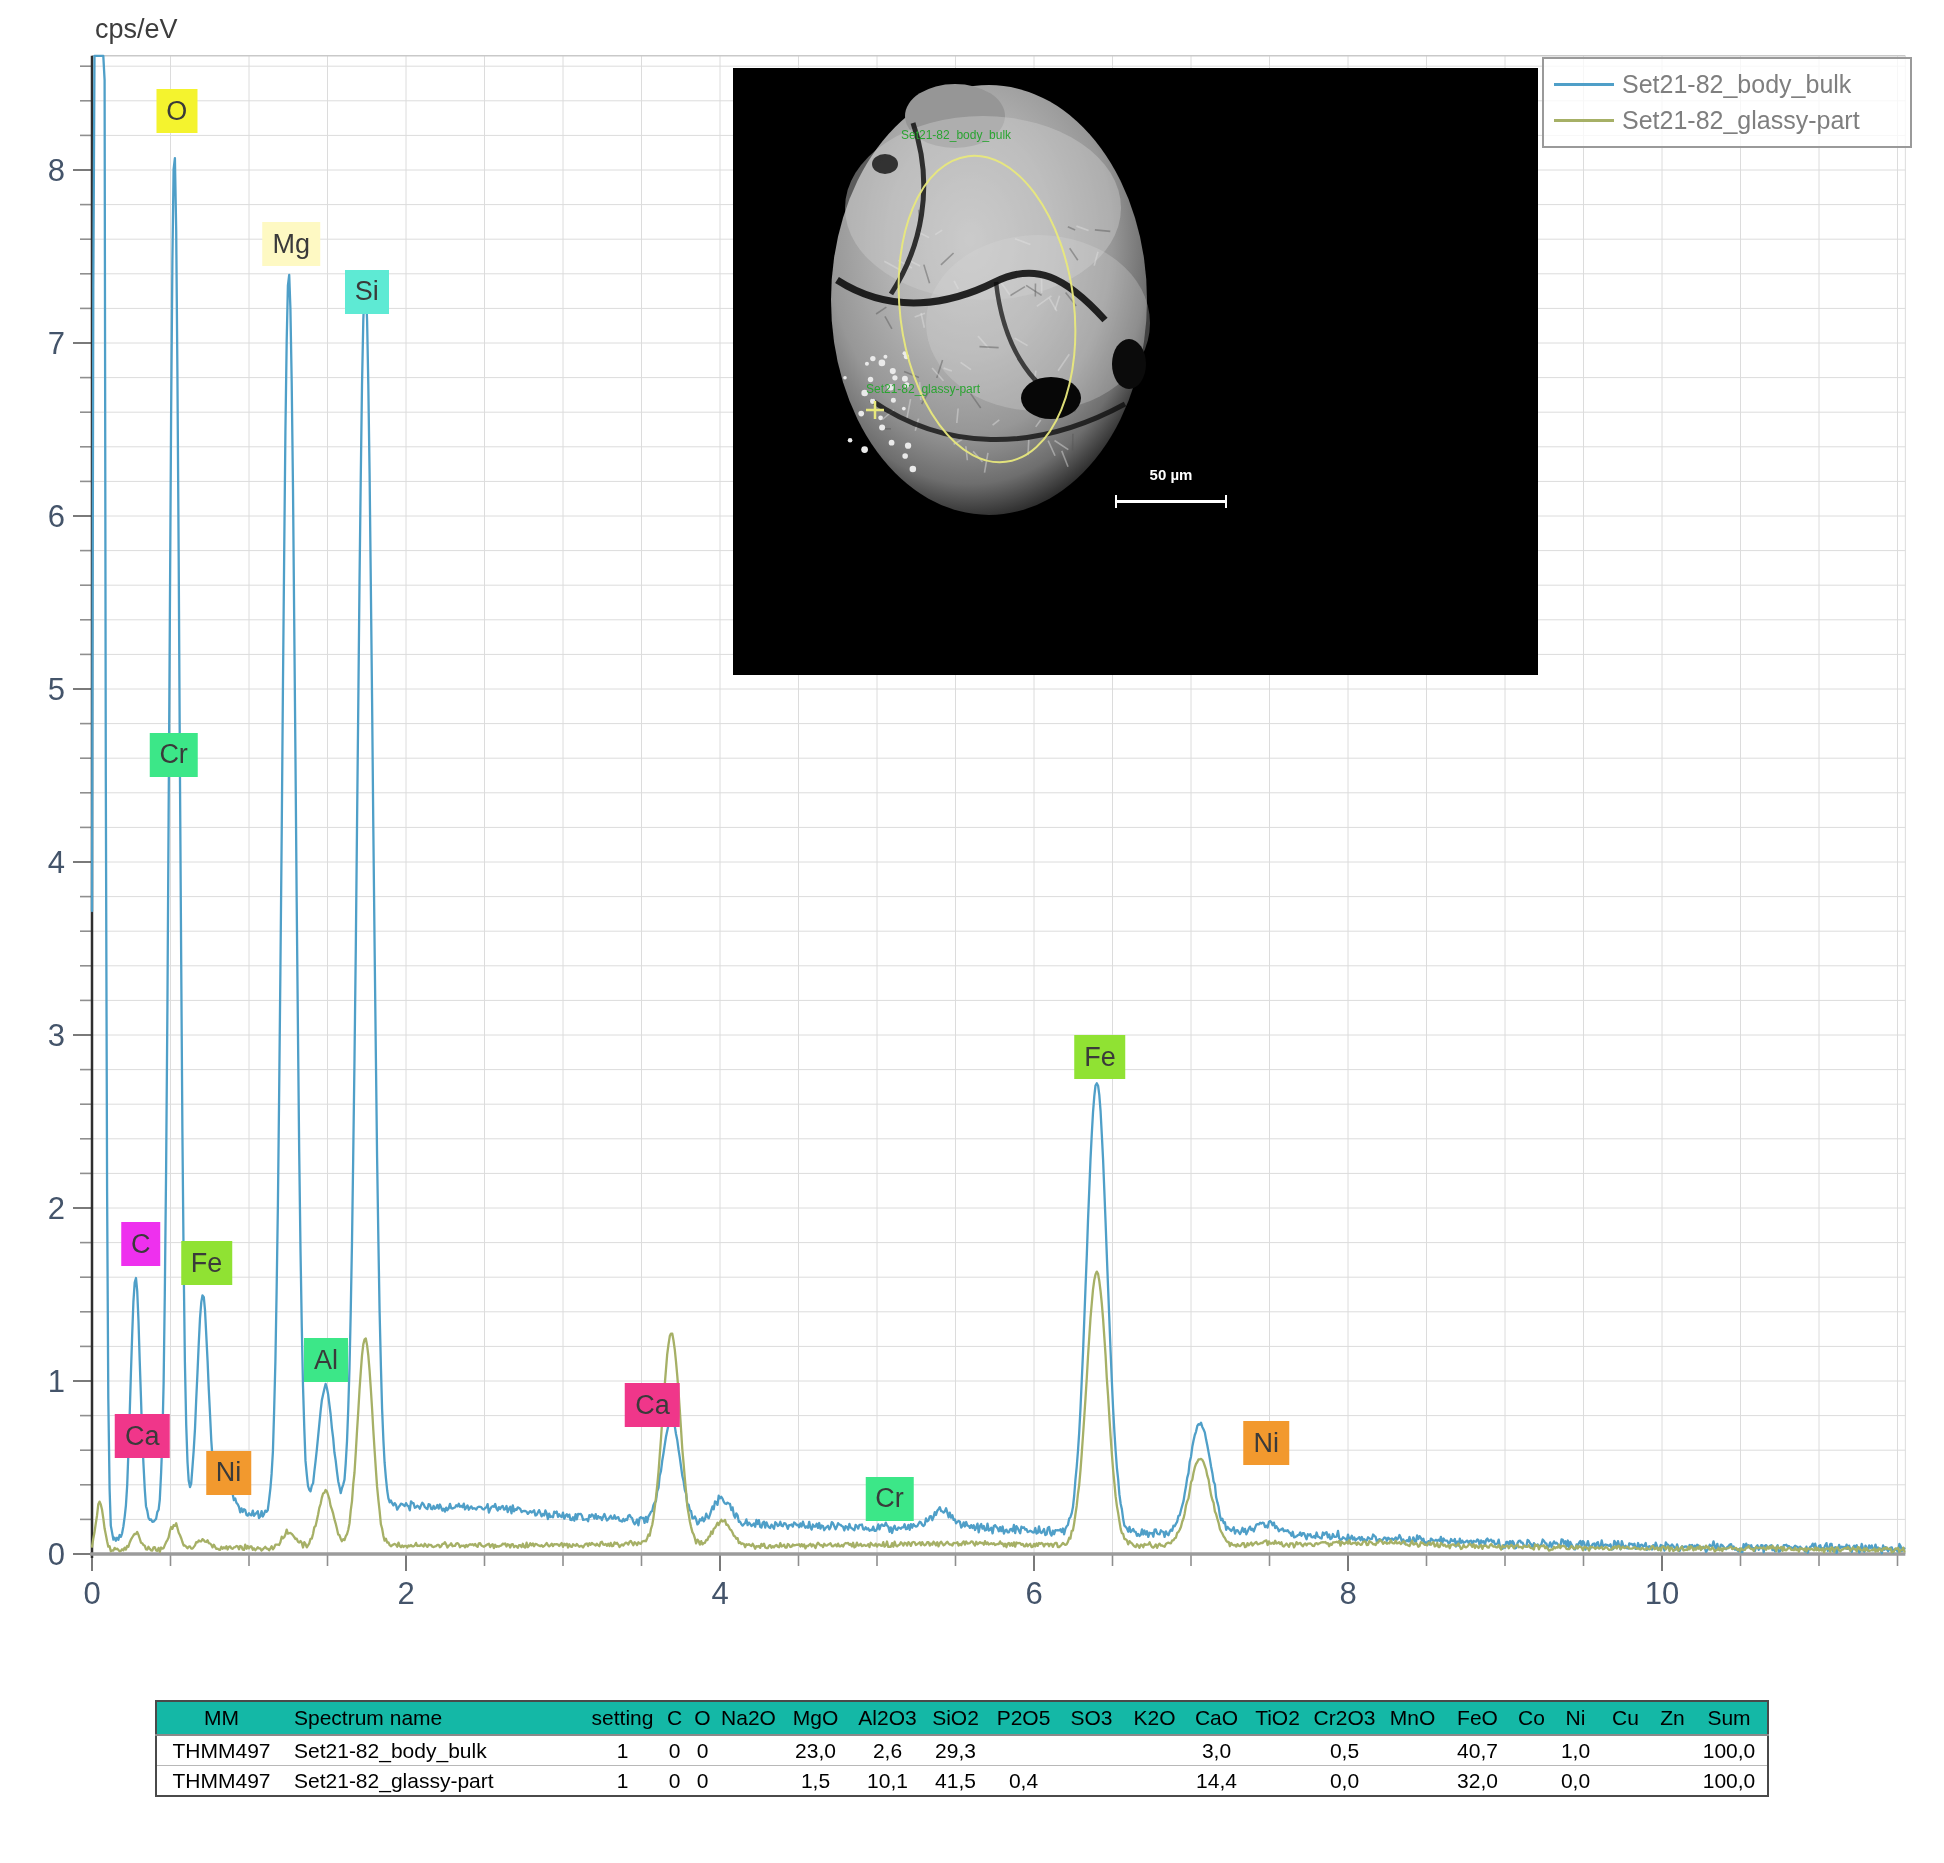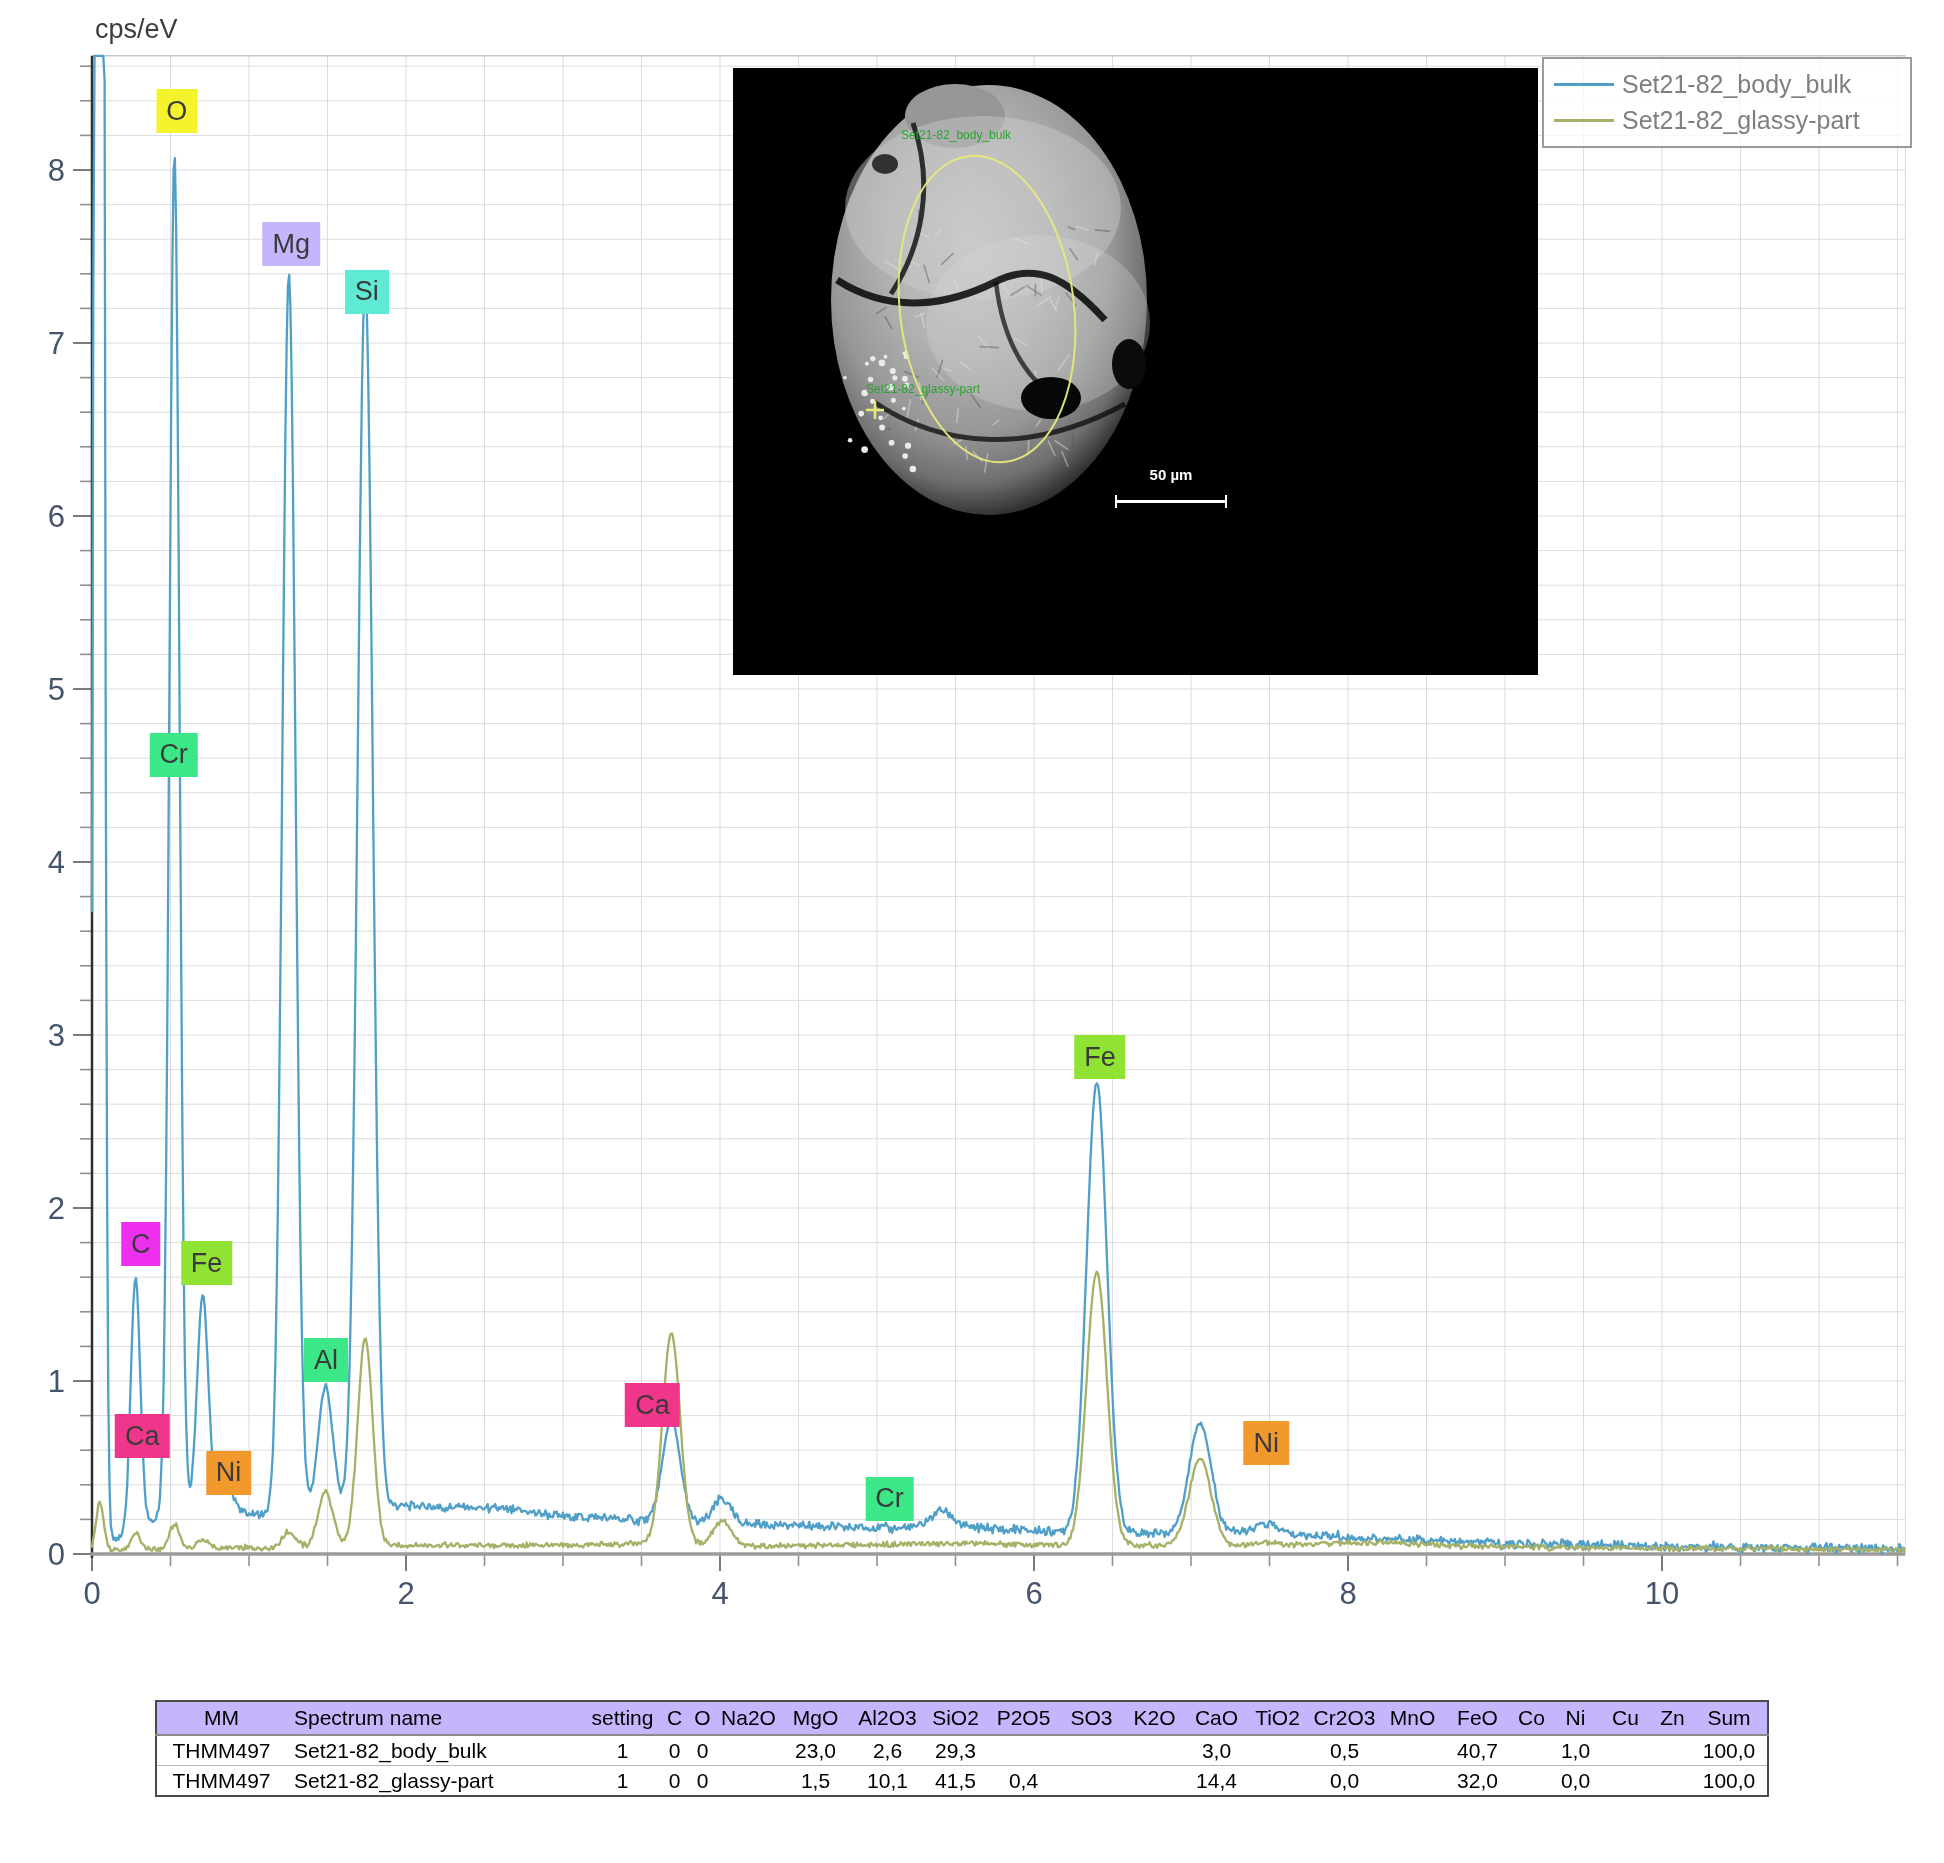--- a/index.html
+++ b/index.html
@@ -22,21 +22,21 @@
   .inset svg{position:absolute;left:0;top:0;}
   .sem-label{position:absolute;font-size:12px;white-space:nowrap;}
   .sem-label.bulk{left:168px;top:60px;}
   .sem-label.glassy{left:133px;top:314px;}
   .scalebar{position:absolute;left:382px;top:398px;width:112px;text-align:center;color:#fff;}
   .scalebar-label{font-size:15px;font-weight:bold;margin-bottom:12px;}
   .scalebar-line{height:13px;border-left:2px solid #fff;border-right:2px solid #fff;position:relative;}
   .scalebar-line::after{content:"";position:absolute;left:0;right:0;top:5px;border-top:3px solid #fff;}
   #results-table{position:absolute;left:155px;top:1700px;border-collapse:collapse;
                  table-layout:fixed;font-size:21px;color:#000;border:2px solid #4a4a4a;background:#fff;}
-  #results-table th{background:#c4b5fd;font-weight:normal;height:30px;border-bottom:2px solid #8a8a8a;
+  #results-table th{background:#14b8a6;font-weight:normal;height:30px;border-bottom:2px solid #8a8a8a;
                     white-space:nowrap;overflow:hidden;}
   #results-table td{height:27px;border-bottom:1px solid #b8b8b8;white-space:nowrap;overflow:hidden;}
   #results-table tr:last-child td{border-bottom:none;}
   .cell-center{text-align:center;}
   .cell-left{text-align:left;padding-left:8px;}
   .cell-num{text-align:center;padding-right:6px;}
   .footnote{position:absolute;left:158px;top:1800px;font-size:20px;color:#111;}
 </style>
 </head>
 <body>
@@ -352,21 +352,21 @@
         <span class="legend-label">Set21-82_body_bulk</span>
       </div>
       <div class="legend-row">
         <span class="legend-line" style="background: rgb(166, 176, 102);"></span>
         <span class="legend-label">Set21-82_glassy-part</span>
       </div>
     </div>
 
   <div id="badges">
       <div class="badge" style="left: 176.78px; top: 111.18px; background: rgb(244, 243, 46);">O</div>
-      <div class="badge" style="left: 291.39px; top: 244.39px; background: #c4b5fd;">Mg</div>
+      <div class="badge" style="left: 291.39px; top: 244.39px; background: #fef9c3;">Mg</div>
       <div class="badge" style="left: 366.75px; top: 247.85px; background: #5eead4; margin-top: 44px;">Si</div>
       <div class="badge" style="left: 173.64px; top: 754.74px; background: rgb(60, 231, 136);">Cr</div>
       <div class="badge" style="left: 140.67px; top: 1244.33px; background: rgb(238, 48, 238);">C</div>
       <div class="badge" style="left: 206.61px; top: 1263.36px; background: rgb(144, 226, 51);">Fe</div>
       <div class="badge" style="left: 325.93px; top: 1360.24px; background: rgb(60, 231, 136);">Al</div>
       <div class="badge" style="left: 142.24px; top: 1436.36px; background: rgb(240, 54, 138);">Ca</div>
       <div class="badge" style="left: 228.59px; top: 1472.69px; background: rgb(242, 153, 46);">Ni</div>
       <div class="badge" style="left: 652.49px; top: 1405.22px; background: rgb(240, 54, 138);">Ca</div>
       <div class="badge" style="left: 889.56px; top: 1498.64px; background: rgb(60, 231, 136);">Cr</div>
       <div class="badge" style="left: 1099.94px; top: 1057.49px; background: rgb(144, 226, 51);">Fe</div>

